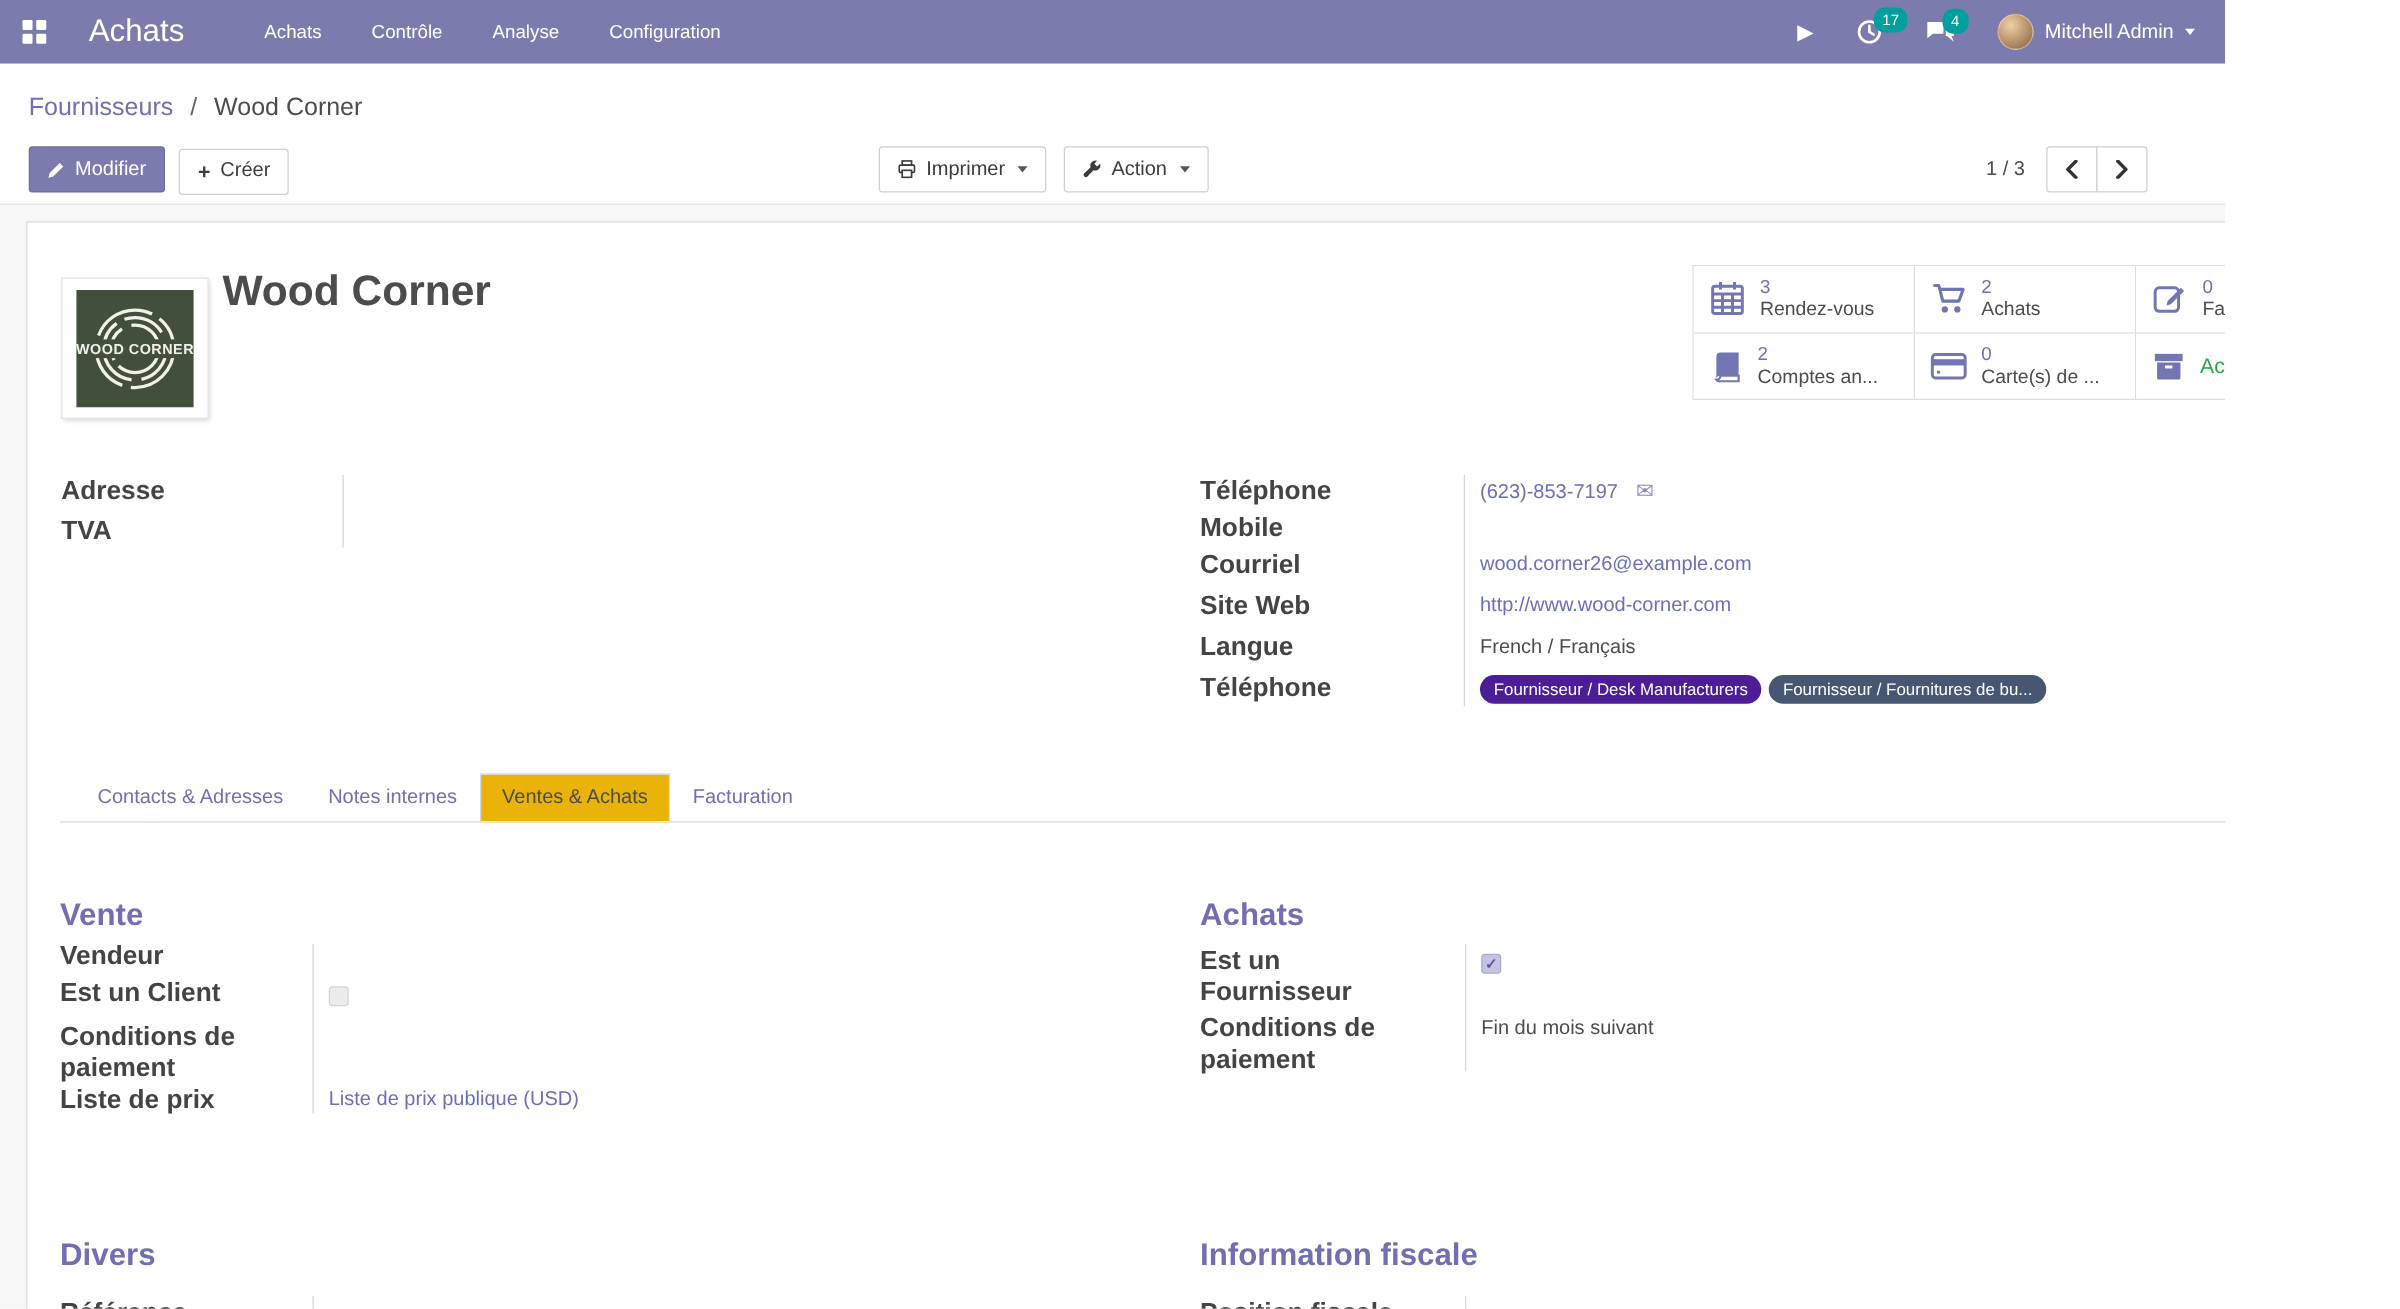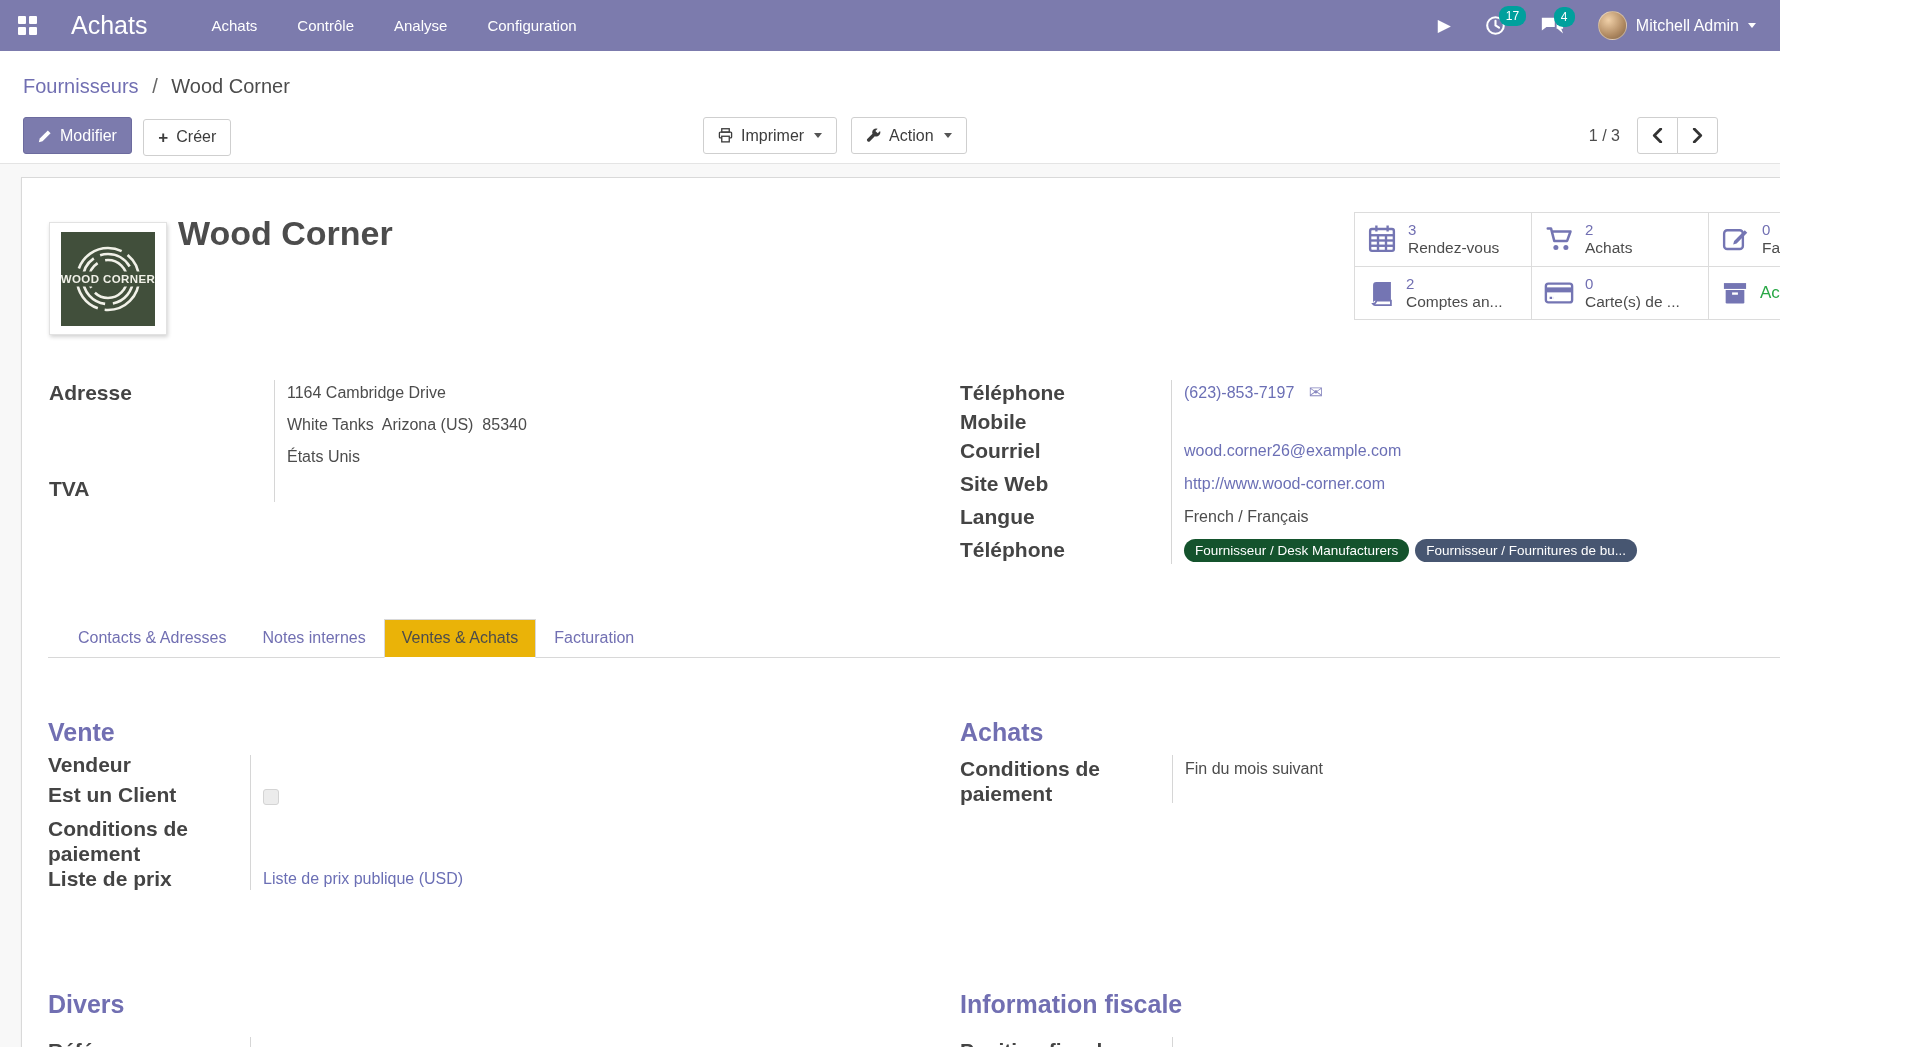--- a/index.html
+++ b/index.html
@@ -63,21 +63,21 @@
   .fvalue{padding-left:13px;}
   .g-info .flabel{line-height:32px;padding-right:30px;}
   .g-info .fvalue{line-height:32px;}
   .g-form .flabel{line-height:25px;padding-top:4px;padding-right:52px;}
   .g-form .fvalue{line-height:25px;padding-top:4px;}
   .pre{white-space:pre-wrap;}
   a.flink{color:#6b6fb5;text-decoration:none;cursor:pointer;}
   .mail-glyph{color:#8a89c0;font-size:17px;margin-left:10px;cursor:pointer;}
   .tagrow{display:flex;gap:6px;align-items:center;height:32px;}
   .tag{display:inline-block;height:23px;line-height:23px;padding:0 11px;border-radius:12px;color:#fff;font-size:13.5px;white-space:nowrap;}
-  .tag-green{background:#14532d;}
+  .tag-green{background:#4c1d95;}
   .tag-navy{background:#475671;}
 
   .checkbox{display:inline-block;width:16px;height:16px;border:1px solid #d4d4d4;background:#ececec;border-radius:3px;margin-top:7px;cursor:pointer;box-sizing:border-box;}
   .checkbox.checked{background:#c4c4e2;border-color:#a9a9cf;color:#57579a;font-size:12px;font-weight:bold;line-height:14px;text-align:center;}
 
   
   .tabs{position:absolute;left:26px;right:32px;top:437px;height:42px;border-bottom:1px solid #d8d8d8;display:flex;align-items:flex-end;padding-left:12px;box-sizing:content-box;}
   .tab{padding:9px 17px 10px;font-size:16px;color:#716fb2;cursor:pointer;border:1px solid transparent;margin-bottom:-1px;white-space:nowrap;}
   .tab.active{background:#eab308;border-color:#d8d8d8;border-bottom-color:#fff;color:#4c4c4c;}
 
@@ -262,25 +262,20 @@
             </svg>
           <div class="stat-text">
               <div class="stat-label active-green">Actif</div>
             </div>
         </div>
       </div>
 
       <div class="fgroup g-info" style="left:27px;top:199px;width:885px;--sep:225px;">
         <div class="frow">
           <div class="flabel">Adresse</div>
-          <div class="fvalue">
-            <div class="pre">1164 Cambridge Drive</div>
-            <div class="pre">White Tanks  Arizona (US)  85340</div>
-            <div class="pre">États Unis</div>
-          </div>
         </div>
         <div class="frow" style="min-height:32px;">
           <div class="flabel">TVA</div>
           <div class="fvalue"></div>
         </div>
       </div>
 
       <div class="fgroup g-info" style="left:938px;top:199px;width:915px;--sep:211px;">
         <div class="frow" style="min-height:32px;">
           <div class="flabel">Téléphone</div>
@@ -336,20 +331,24 @@
           <div class="fvalue"></div>
         </div>
         <div class="frow" style="min-height:27px;">
           <div class="flabel" style="padding-top:0;">Liste de prix</div>
           <div class="fvalue" style="padding-top:0;"><a class="flink">Liste de prix publique (USD)</a></div>
         </div>
       </div>
 
       <div class="section-title" style="left:938px;top:540px;">Achats</div>
       <div class="fgroup g-form" style="left:938px;top:574px;width:880px;--sep:212px;">
+        <div class="frow" style="min-height:33px;">
+          <div class="flabel" style="padding-right:48px;">Est un Fournisseur</div>
+          <div class="fvalue"><span class="checkbox checked">✓</span></div>
+        </div>
         <div class="frow" style="min-height:51px;">
           <div class="flabel">Conditions de paiement</div>
           <div class="fvalue">Fin du mois suivant</div>
         </div>
       </div>
 
       <div class="section-title" style="left:26px;top:812px;">Divers</div>
       <div class="fgroup g-form" style="left:26px;top:856px;width:880px;--sep:202px;">
         <div class="frow" style="min-height:40px;">
           <div class="flabel">Référence interne</div>

